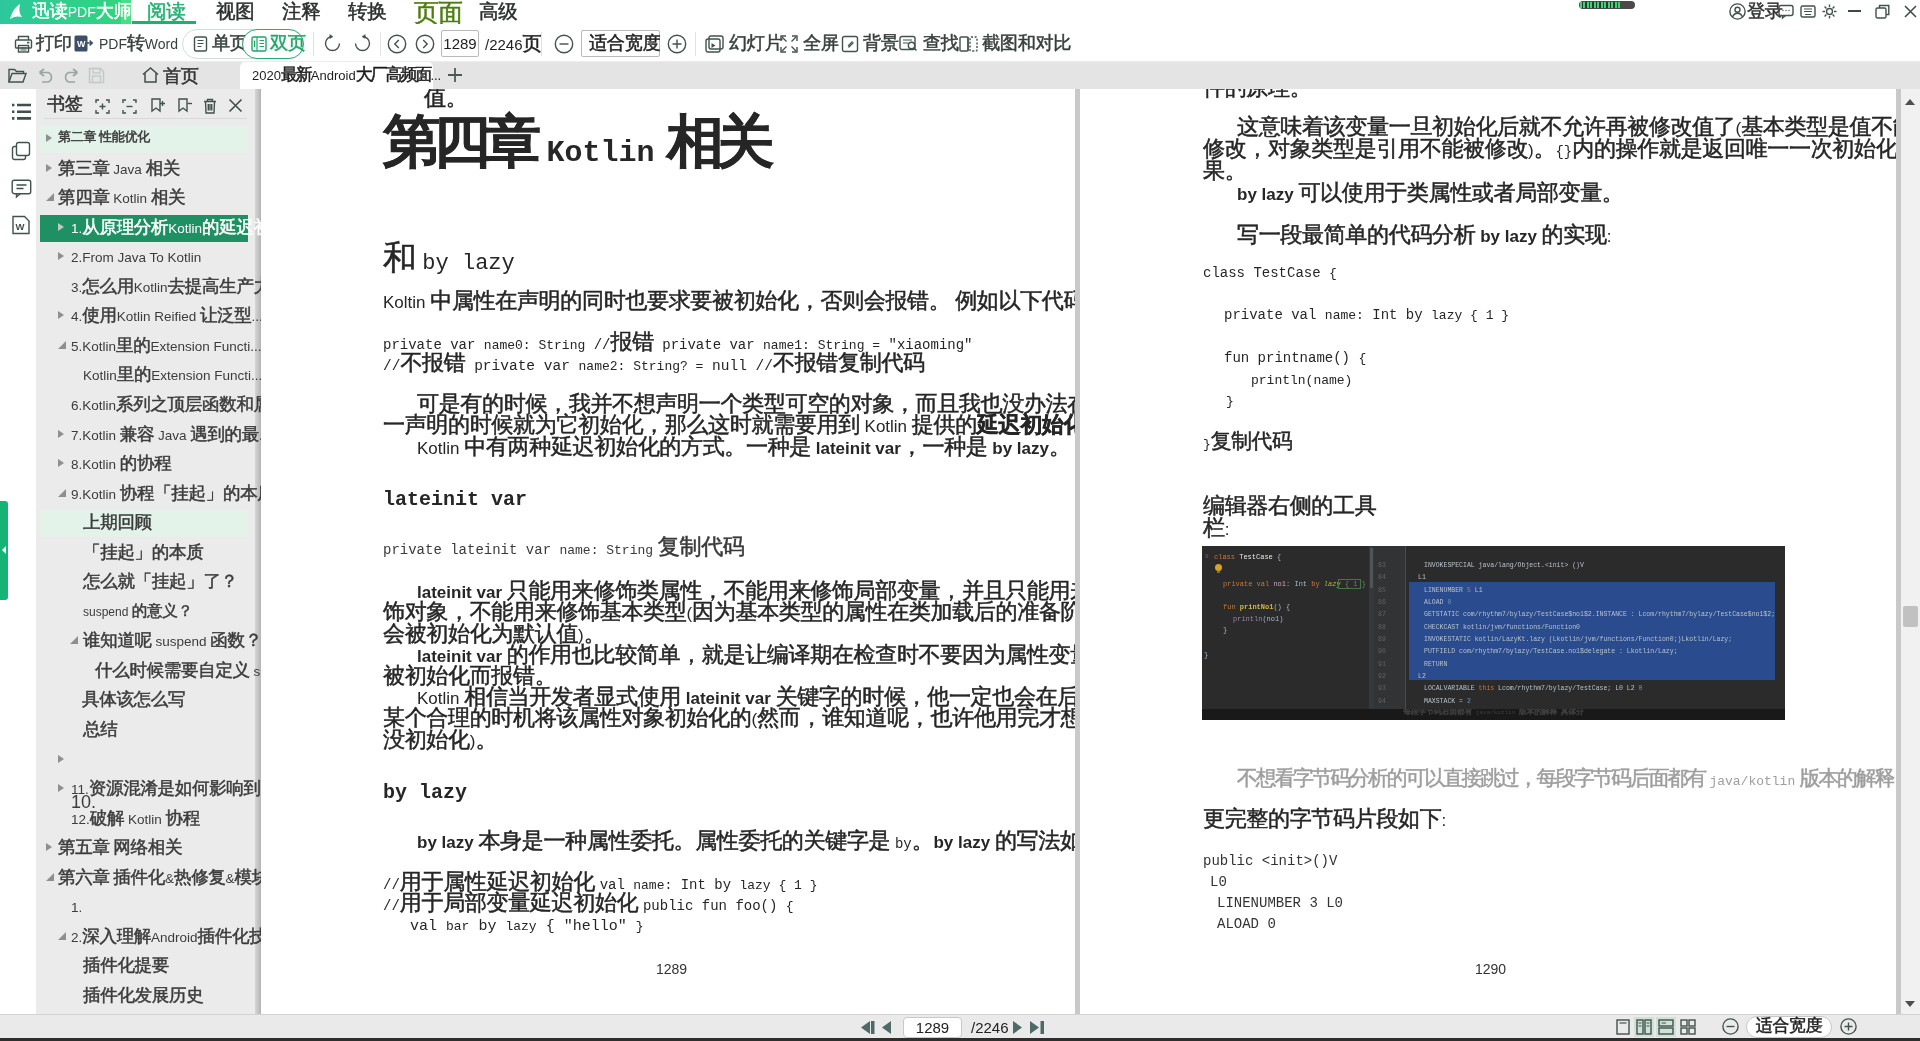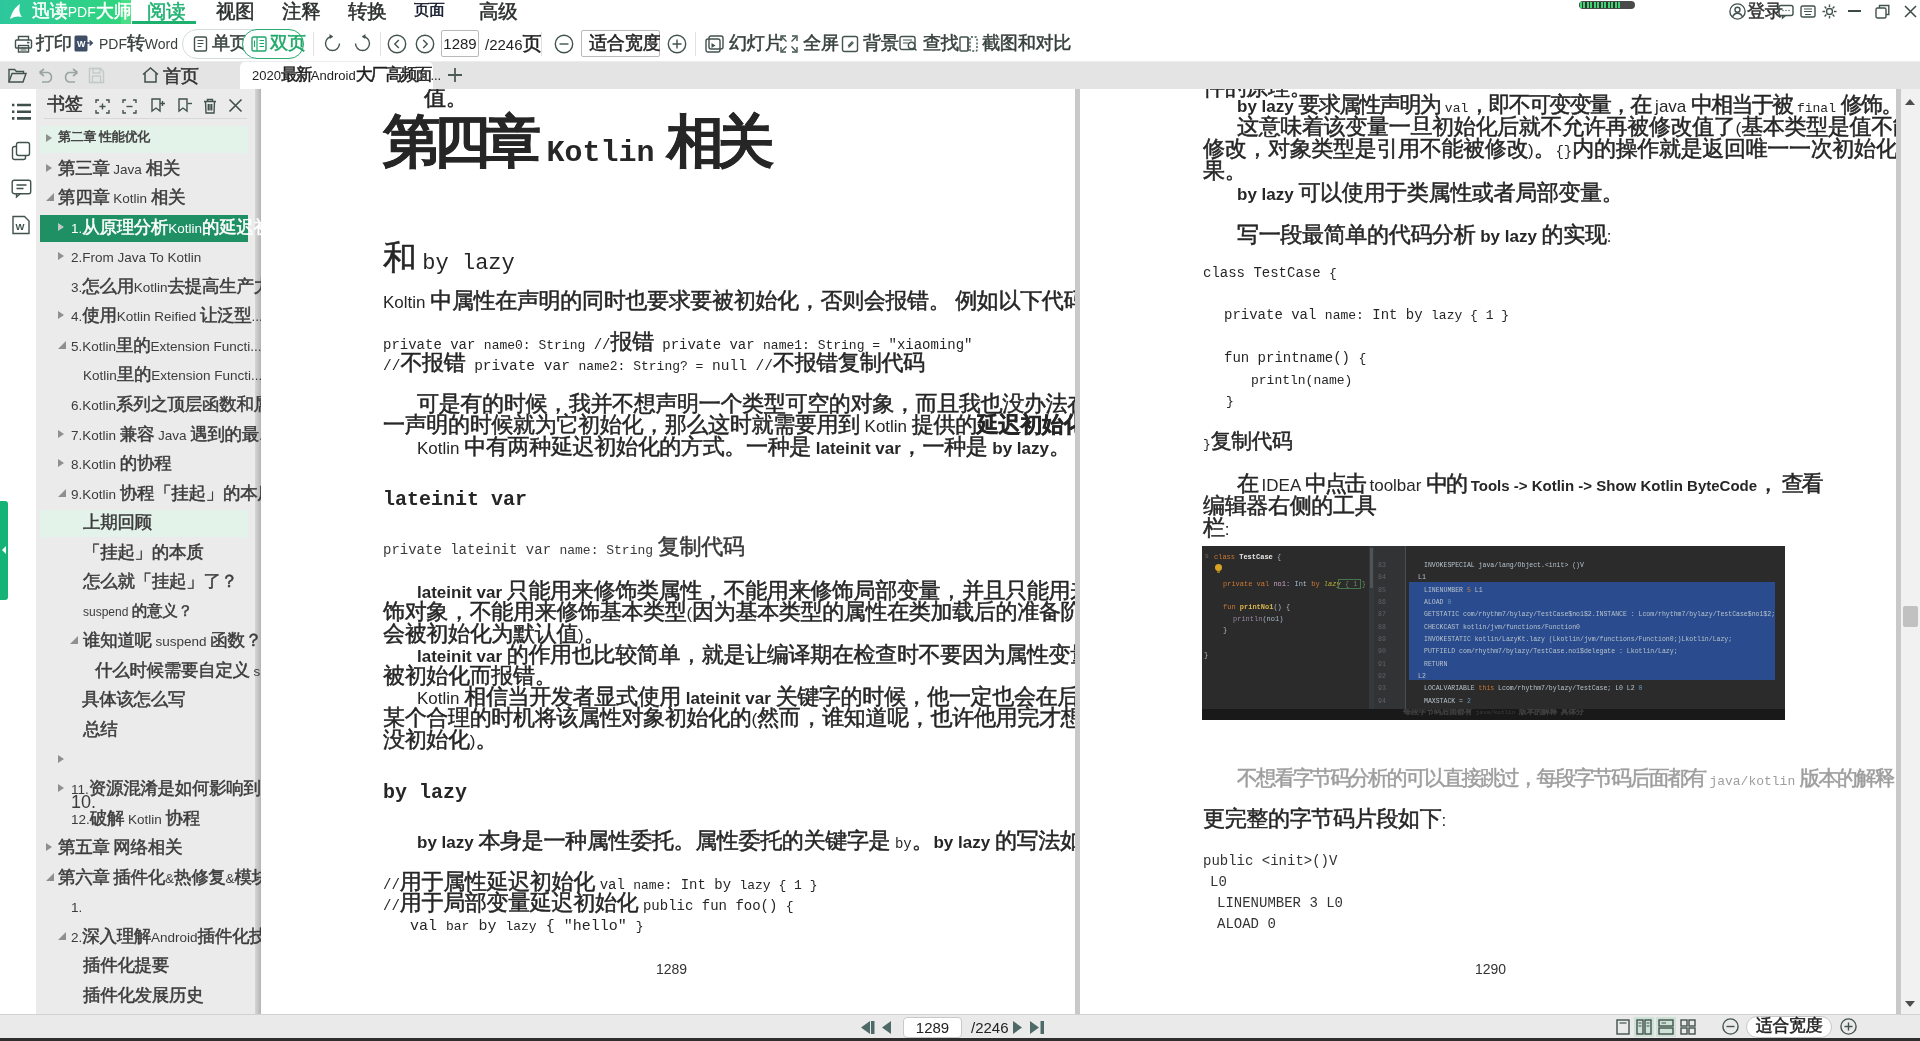--- a/index.html
+++ b/index.html
@@ -20,21 +20,21 @@
 <div class="abs" style="left:121px;top:0;width:10px;height:24px;background:#4ade87"></div>
 <div class="abs" style="left:123px;top:10px;width:0;height:0;border-left:3px solid transparent;border-right:3px solid transparent;border-top:4px solid #fff"></div>
 <svg style="left:7px;top:3px" width="20" height="18" viewBox="0 0 20 18">
     <path d="M3 16 C5 9 8 4 13 1 C12 6 12 10 15 14 C11 13 8 13 3 16 Z M8 12 C10 11 12 11 14 12" fill="#fff"></path>
   </svg>
 <div class="abs" style="left:32px;top:4px;font-size:14px;color:#fff"><span class="c">迅读</span>PDF<span class="c">大师</span></div>
 <div class="abs" style="left:147px;top:4px;font-size:15px;color:#1db16e"><span class="c">阅读</span></div>
 <div class="abs" style="left:216px;top:4px;font-size:15px;color:#2b2f2e"><span class="c">视图</span></div>
 <div class="abs" style="left:282px;top:4px;font-size:15px;color:#2b2f2e"><span class="c">注释</span></div>
 <div class="abs" style="left:348px;top:4px;font-size:15px;color:#2b2f2e"><span class="c">转换</span></div>
-<div class="abs" style="left:414px;top:4px;font-size:12px;color:#0f172a"><span class="c">页面</span></div>
+<div class="abs" style="left:414px;top:4px;font-size:19px;color:#4d7c0f"><span class="c">页面</span></div>
 <div class="abs" style="left:479px;top:4px;font-size:15px;color:#2b2f2e"><span class="c">高级</span></div>
 <div class="abs" style="left:132px;top:21px;width:64px;height:3px;background:#1db16e"></div>
 <div class="abs" style="left:1579px;top:1px;width:56px;height:8px;border-radius:4px;background:#4a4a4a;overflow:hidden">
     <div style="position:absolute;left:1px;top:1px;width:40px;height:6px;background:repeating-linear-gradient(90deg,#3fd473 0,#3fd473 2px,#333 2px,#333 3.5px)"></div>
   </div>
 <svg style="left:1729px;top:3px" width="17" height="17" viewBox="0 0 17 17">
     <circle cx="8.5" cy="8.5" r="7.6" class="ic"></circle>
     <circle cx="8.5" cy="6.8" r="2.5" class="ic"></circle>
     <path d="M3.5 14.2 C4.5 11.2 6.3 10.2 8.5 10.2 C10.7 10.2 12.5 11.2 13.5 14.2" class="ic"></path>
   </svg>
@@ -312,47 +312,45 @@
 <div class="tl" style="left:122px;top:642px;"><span class="c">没初始化</span>)<span class="c">。</span></div>
 <div class="tl" style="left:122px;top:690px;font-size:20px;font-weight:700"><span class="mono">by lazy</span></div>
 <div class="tl" style="left:156px;top:743px;"><span class="b">by lazy </span><span class="c">本身是一种属性委托。属性委托的关键字是</span> <span class="mono sm">by</span><span class="c">。</span><span class="b">by lazy</span> <span class="c">的写法如下</span>:</div>
 <div class="tl" style="left:122px;top:784px;font-size:14px"><span class="mono">//</span><span style="font-size:17px"><span class="c">用于属性延迟初始化</span> </span><span class="mono">val </span><span class="mono xs">name:</span><span class="mono"> Int by </span><span class="mono xs">lazy { 1 }</span></div>
 <div class="tl" style="left:122px;top:805px;font-size:14px"><span class="mono">//</span><span style="font-size:17px"><span class="c">用于局部变量延迟初始化</span> </span><span class="mono">public fun foo() </span><span class="mono xs">{</span></div>
 <div class="tl" style="left:149px;top:827px;font-size:15px"><span class="mono">val </span><span class="mono xs">bar</span><span class="mono"> by </span><span class="mono xs">lazy</span><span class="mono"> { "hello" </span><span class="mono xs">}</span></div>
 <div class="tl" style="left:395px;top:872px;font-size:14px;color:#333">1289</div>
 </div>
 <div class="abs" style="left:1080px;top:89px;width:816px;height:925px;background:#fff;overflow:hidden" id="pgR">
 <div class="tl" style="left:123px;top:-10px;"><span class="c">件的原理。</span></div>
-<div class="tl" style="left:157px;top:7px;--k:-.084em"><span class="b">by lazy </span><span class="c">要求属性声明为</span> <span class="mono xs">val</span><span class="c">，即不可变变量，在</span> java <span class="c">中相当于被</span> <span class="mono xs">final</span> <span class="c">修饰。</span></div>
 <div class="tl" style="left:157px;top:29px;"><span class="c">这意味着该变量一旦初始化后就不允许再被修改值了</span>(<span class="c">基本类型是值不能被</span></div>
 <div class="tl" style="left:123px;top:51px;"><span class="c">修改，对象类型是引用不能被修改</span>)<span class="c">。</span><span class="mono sm">{}</span><span class="c">内的操作就是返回唯一一次初始化的结</span></div>
 <div class="tl" style="left:123px;top:73px;"><span class="c">果。</span></div>
 <div class="tl" style="left:157px;top:95px;"><span class="b">by lazy </span><span class="c">可以使用于类属性或者局部变量。</span></div>
 <div class="tl" style="left:157px;top:137px;"><span class="c">写一段最简单的代码分析</span> <span class="b">by lazy</span> <span class="c">的实现</span>:</div>
 <div class="tl" style="left:123px;top:175px;font-size:14px"><span class="mono">class TestCase </span><span class="mono xs">{</span></div>
 <div class="tl" style="left:144px;top:217px;font-size:14px"><span class="mono">private val </span><span class="mono xs">name:</span><span class="mono"> Int by </span><span class="mono xs">lazy { 1 }</span></div>
 <div class="tl" style="left:144px;top:260px;font-size:14px"><span class="mono">fun printname() </span><span class="mono xs">{</span></div>
 <div class="tl" style="left:171px;top:282px;font-size:14px"><span class="mono xs">println(name)</span></div>
 <div class="tl" style="left:146px;top:303px;font-size:14px"><span class="mono xs">}</span></div>
 <div class="tl" style="left:123px;top:344px;font-size:16px"><span class="mono xs">}</span><span class="c">复制代码</span></div>
-<div class="tl" style="left:157px;top:386px;--k:-.1em"><span class="c">在</span> IDEA <span class="c">中点击</span> toolbar <span class="c">中的</span> <span class="b" style="font-size:15px">Tools -&gt; Kotlin -&gt; Show Kotlin ByteCode</span><span class="c">，</span> <span class="c">查看</span></div>
 <div class="tl" style="left:123px;top:408px;"><span class="c">编辑器右侧的工具</span></div>
 <div class="tl" style="left:123px;top:430px;"><span class="c">栏</span>:</div>
 <div class="tl" style="left:157px;top:681px;color:#9e9e9e;font-size:16px;--k:-.1em"><span class="c">不想看字节码分析的可以直接跳过，每段字节码后面都有</span> <span class="mono" style="font-size:13px">java/kotlin</span> <span class="c">版本的解释</span></div>
 <div class="tl" style="left:123px;top:721px;"><span class="c">更完整的字节码片段如下</span>:</div>
 <div class="tl" style="left:123px;top:763px;font-size:14px;color:#333"><span class="mono">public &lt;init&gt;()V</span></div>
 <div class="tl" style="left:130px;top:784px;font-size:14px;color:#333"><span class="mono">L0</span></div>
 <div class="tl" style="left:137px;top:805px;font-size:14px;color:#333"><span class="mono">LINENUMBER 3 L0</span></div>
 <div class="tl" style="left:137px;top:826px;font-size:14px;color:#333"><span class="mono">ALOAD 0</span></div>
 <div class="tl" style="left:395px;top:872px;font-size:14px;color:#333">1290</div>
 </div>
 <div class="abs" style="left:1202px;top:546px;width:583px;height:174px;background:#2b2b2b;overflow:hidden;font-family:'Liberation Mono',monospace">
 <div style="position:absolute;left:0;top:0;width:168px;height:174px;background:#2b2b2b"></div>
 <div style="position:absolute;left:3px;top:8px;white-space:nowrap;font-size:7px;line-height:1;color:#606366;font-size:6px">9</div>
-<div style="position:absolute;left:12px;top:8px;white-space:nowrap;font-size:7px;line-height:1;font-size:7px"><span style="color:#cc7832">class</span> <span style="color:#e8e8e8;font-weight:bold">TestCase</span> <span style="color:#a9b7c6">{</span></div>
+<div style="position:absolute;left:12px;top:8px;white-space:nowrap;font-size:7px;line-height:1;font-size:7px"><span style="color:#cc7832">class</span> <span style="color:#e8e8e8;font-weight:normal">TestCase</span> <span style="color:#a9b7c6">{</span></div>
 <div style="position:absolute;left:13px;top:18px;width:7px;height:7px;background:#d8a322;border-radius:50%"></div>
 <div style="position:absolute;left:15px;top:25px;width:3px;height:2px;background:#8a6d1e"></div>
 <div style="position:absolute;left:21px;top:35px;white-space:nowrap;font-size:7px;line-height:1;font-size:7px"><span style="color:#cc7832">private val</span> <span style="color:#c6a0c0">no1</span><span style="color:#a9b7c6">: Int</span> <span style="color:#cc7832">by</span> <span style="color:#b5b43c;font-style:italic">lazy</span> <span style="color:#6a8759">{ 1 }</span></div>
 <div style="position:absolute;left:136px;top:33px;width:23px;height:10px;border:1px solid #44754b"></div>
 <div style="position:absolute;left:21px;top:58px;white-space:nowrap;font-size:7px;line-height:1;font-size:7px"><span style="color:#cc7832">fun</span> <span style="color:#d8b44c;font-weight:bold">printNo1</span><span style="color:#a9b7c6">() {</span></div>
 <div style="position:absolute;left:31px;top:70px;white-space:nowrap;font-size:7px;line-height:1;font-size:7px"><span style="color:#9886a5;">println</span><span style="color:#a9b7c6">(no1)</span></div>
 <div style="position:absolute;left:21px;top:81px;white-space:nowrap;font-size:7px;line-height:1;font-size:7px"><span style="color:#a9b7c6">}</span></div>
 <div style="position:absolute;left:2px;top:106px;white-space:nowrap;font-size:7px;line-height:1;font-size:7px"><span style="color:#a9b7c6">}</span></div>
 <div style="position:absolute;left:167px;top:0;width:5px;height:174px;background:#36393b"></div>
 <div style="position:absolute;left:168px;top:2px;width:3px;height:40px;background:#515456"></div>

